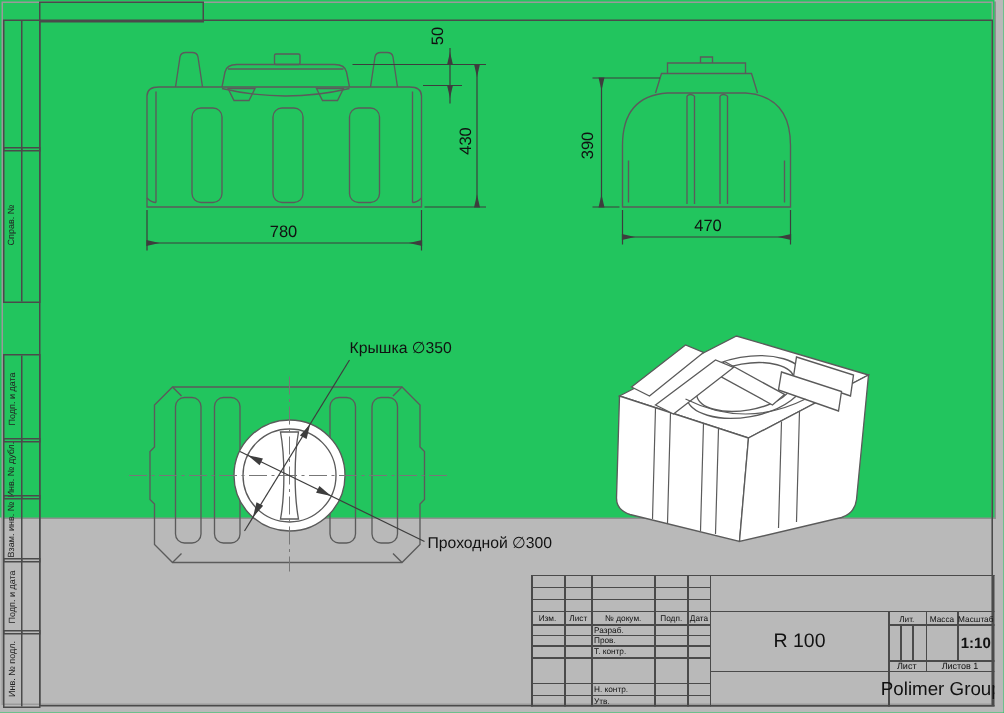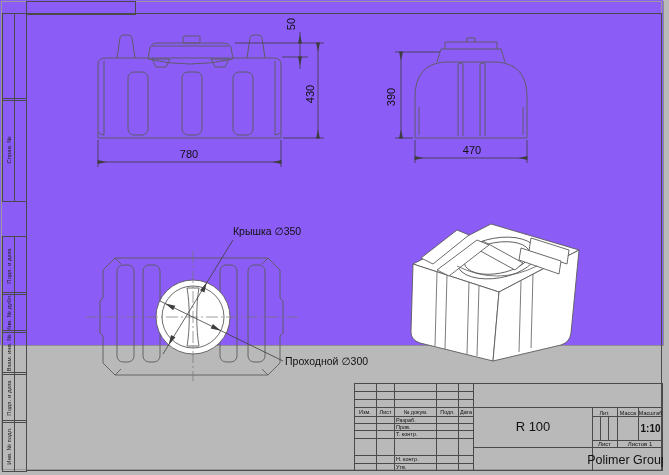--- a/index.html
+++ b/index.html
@@ -3,21 +3,21 @@
 <meta charset="utf-8">
 <style>
   html,body{margin:0;padding:0;}
   body{
     width:669px;height:475px;position:relative;overflow:hidden;
     background:#b9b9b9;
     font-family:"Liberation Sans", sans-serif;
   }
   .page{
     position:absolute;left:0;top:0;width:663px;height:345px;
-    background:#8b5cf6;
+    background:#22c55e;
     box-shadow:1px 1px 0 #8f8f8f;
   }
   .outer-border{
     position:absolute;left:1px;top:1px;width:659px;height:467px;
     border:1px solid #9a9a9a;
   }
   .frame{
     position:absolute;left:26px;top:13px;width:634px;height:456px;
     border:1px solid #4a4a4a;
   }

